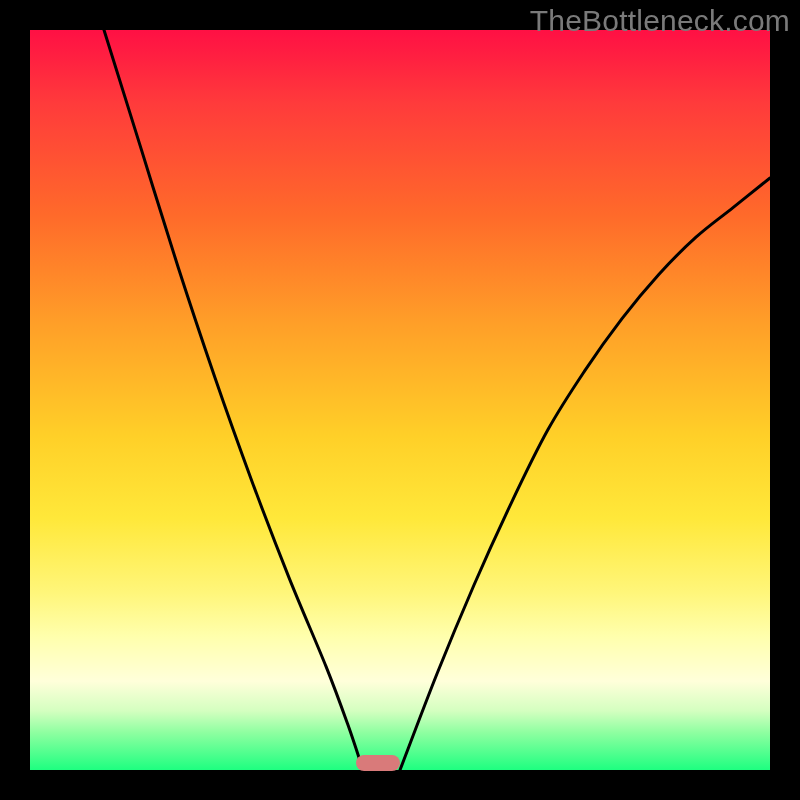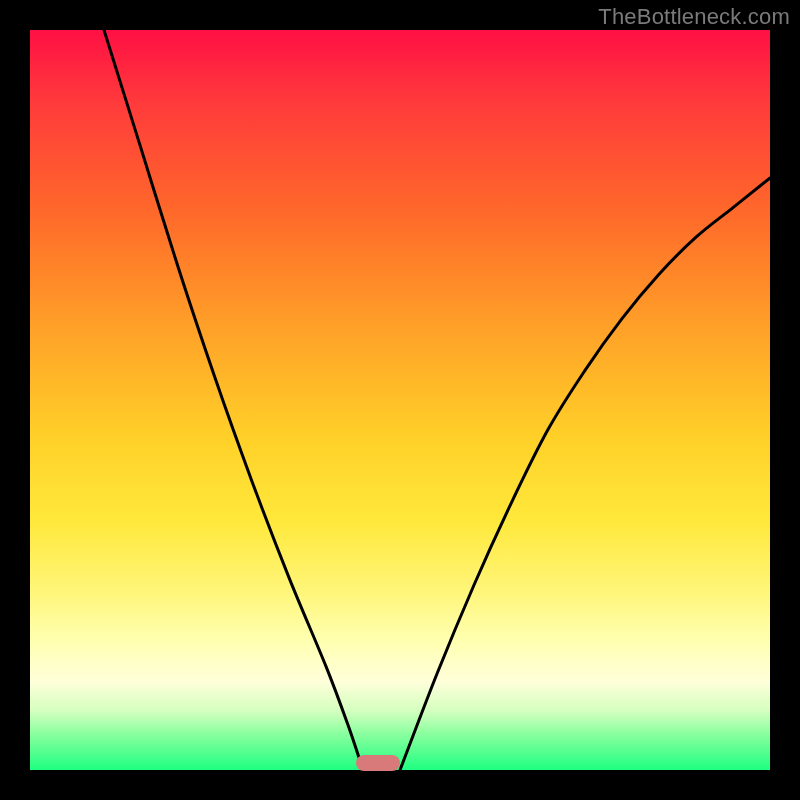--- a/index.html
+++ b/index.html
@@ -52,21 +52,21 @@
     position: absolute;
     background: #d97a7a;
     border-radius: 8px;
     height: 16px;
   }
   .watermark {
     position: absolute;
     top: 4px;
     right: 10px;
     color: #7a7a7a;
-    font-size: 22px;
+    font-size: 30px;
     letter-spacing: 0.2px;
     font-weight: 400;
   }
 </style>
 </head>
 <body>
 
 <div class="frame">
   <div class="plot">
     <svg class="curves" viewBox="0 0 740 740" preserveAspectRatio="none">

